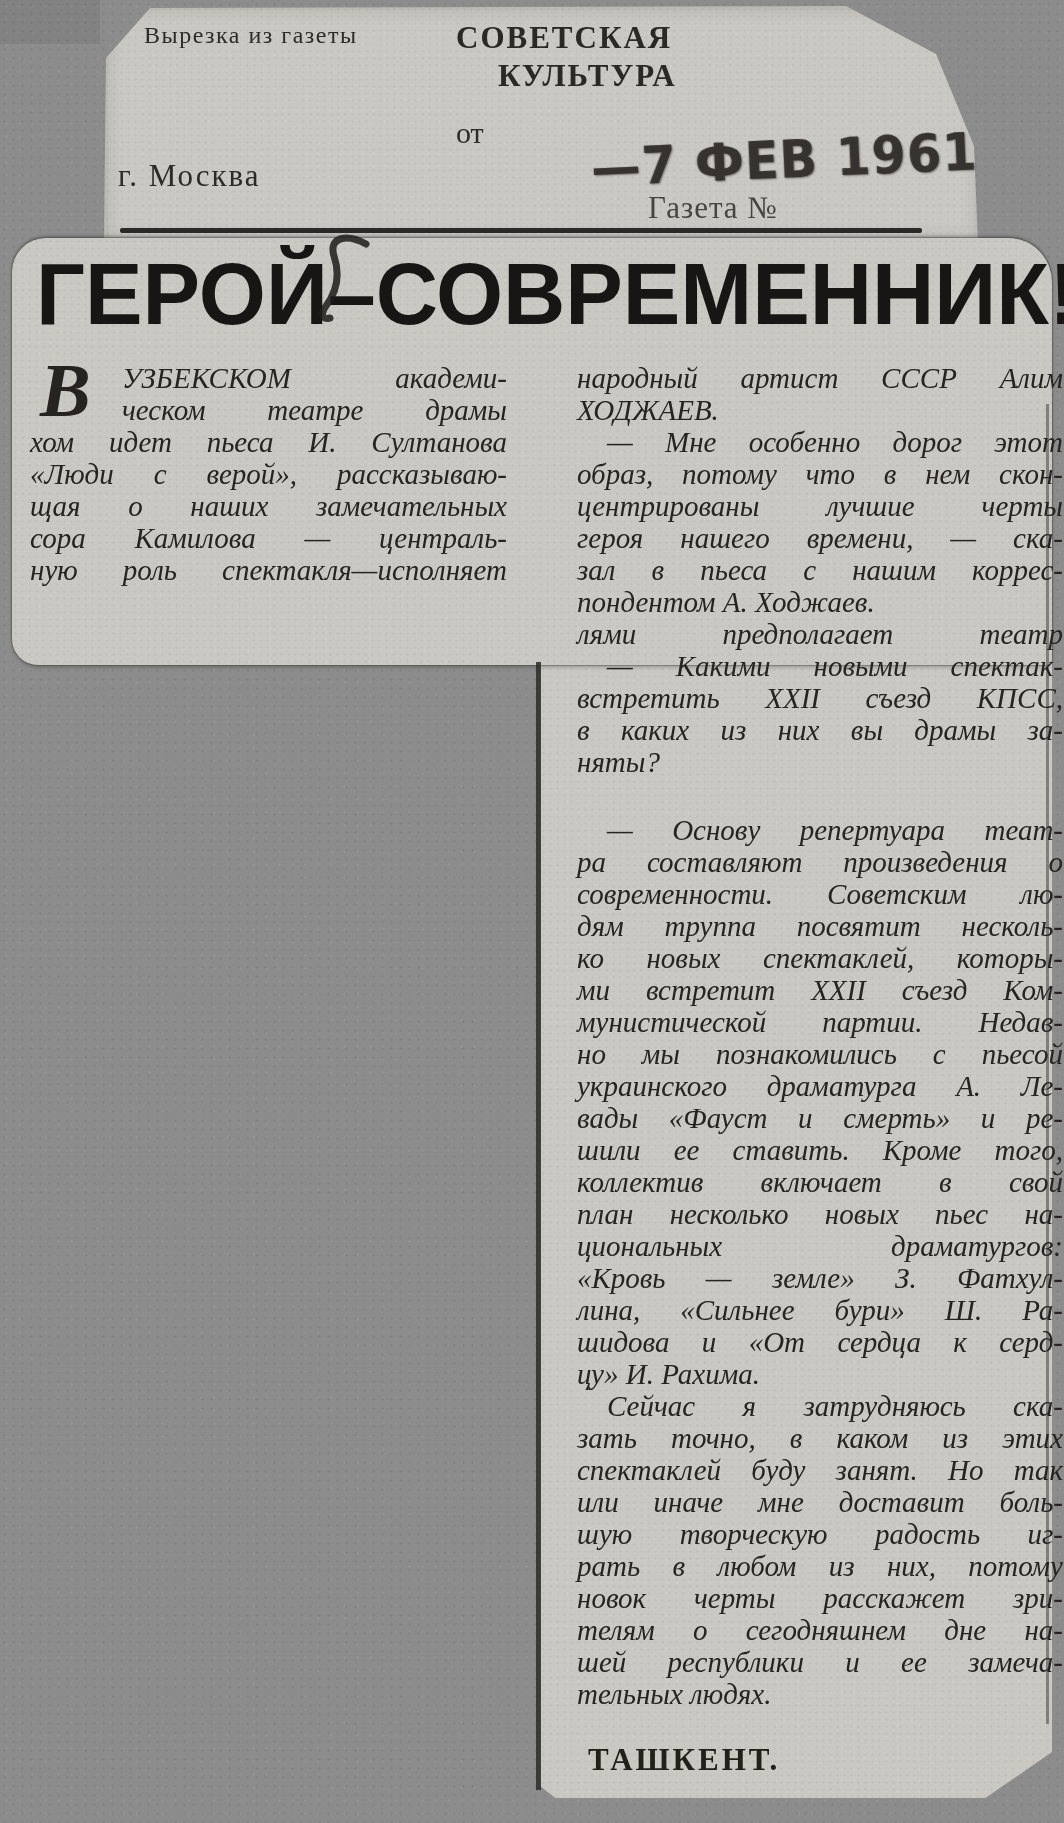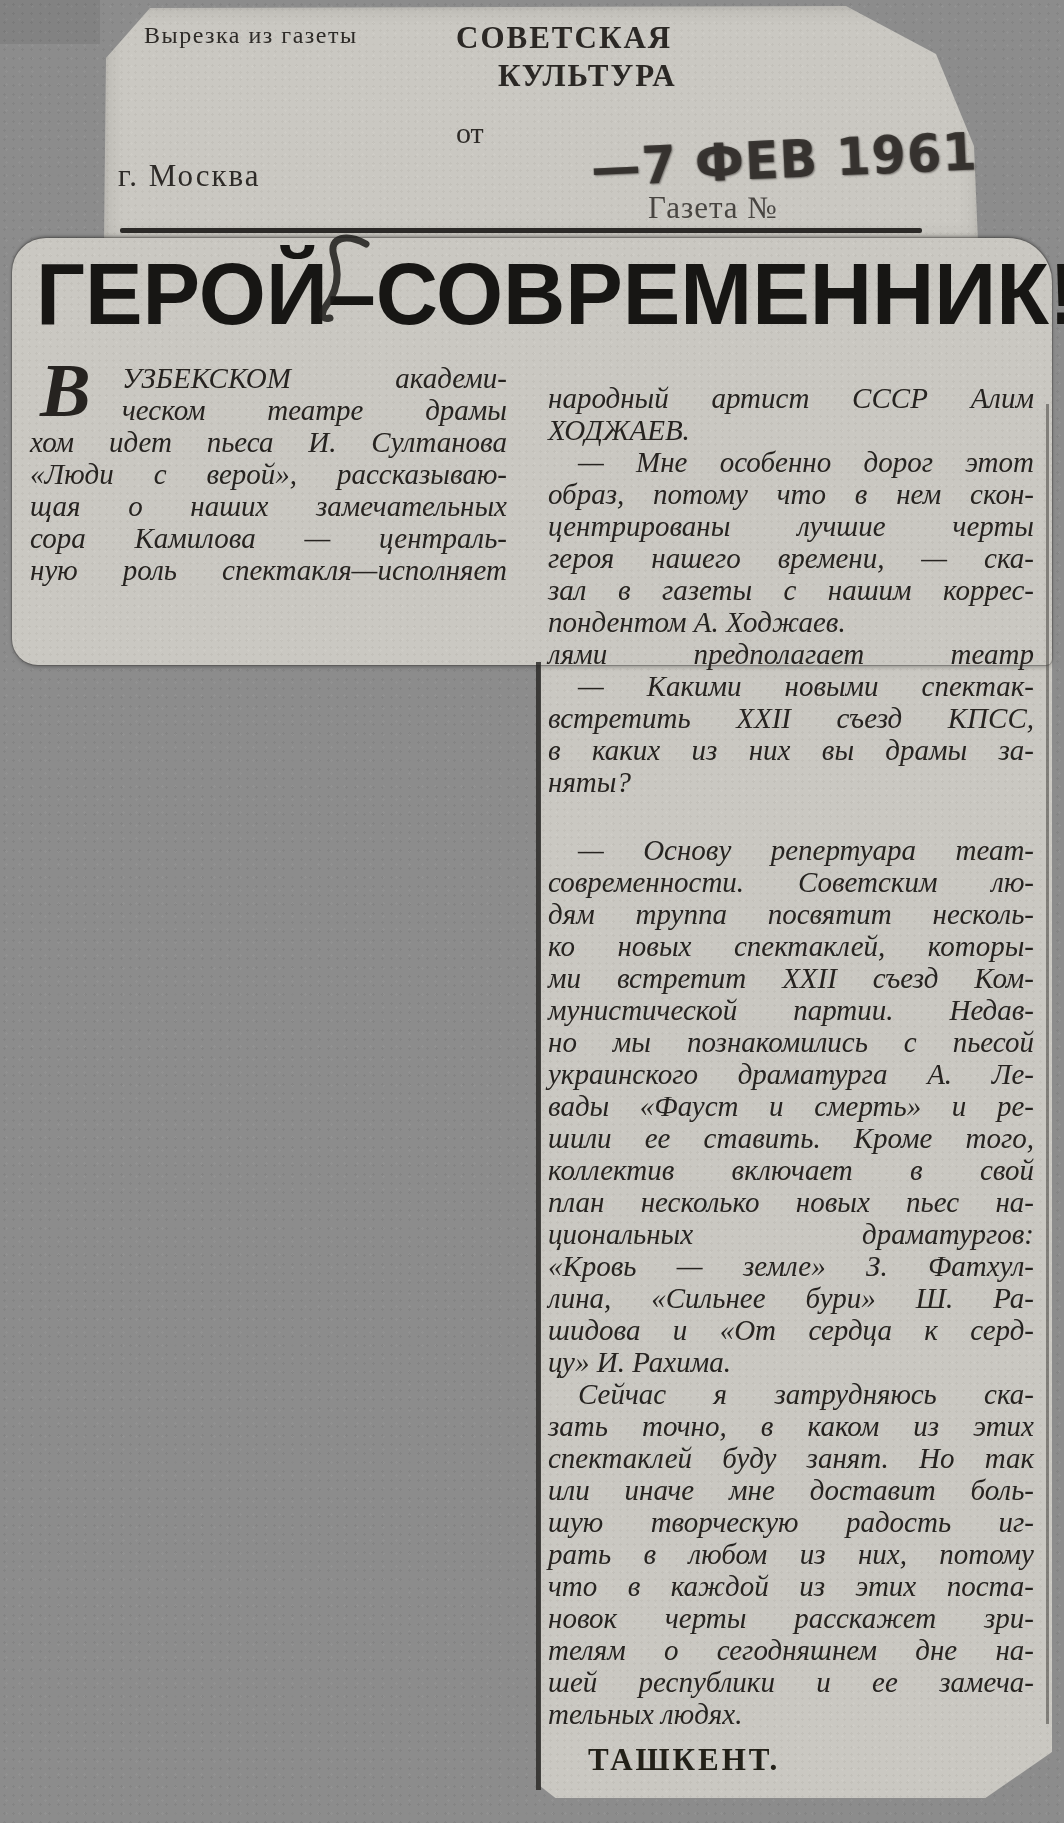--- a/index.html
+++ b/index.html
@@ -38,21 +38,21 @@
   .edge-right{position:absolute;left:1046px;top:404px;width:3px;height:1320px;background:rgba(55,53,50,.5);z-index:3;}
   
   .headline{position:absolute;left:36px;top:250px;width:1008px;margin:0;z-index:4;
             font-family:"Liberation Sans",sans-serif;font-weight:700;font-size:88px;line-height:1;
             letter-spacing:0;color:#171614;white-space:nowrap;transform:scaleX(.98);transform-origin:left;}
   .squiggle{position:absolute;left:294px;top:232px;width:78px;height:92px;z-index:7;}
   
   .col{position:absolute;z-index:4;font-style:italic;font-size:29px;line-height:32px;
        color:#262320;}
   .col-left{left:30px;top:362px;width:477px;}
-  .col-right{left:548px;top:362px;width:486px;margin-top:20px;}
+  .col-right{left:577px;top:362px;width:486px;}
   .line{text-align:justify;text-align-last:justify;text-justify:inter-word;white-space:nowrap;}
   .line.end{text-align-last:left;}
   .line.indent{text-indent:30px;}
   .line.gap{margin-top:36px;}
   .col-left .line:nth-child(-n+2){margin-left:92px;}
   .dropcap{position:absolute;left:40px;top:352px;z-index:5;font-style:italic;font-weight:600;
            font-size:76px;line-height:1;color:#262320;}
   .signoff{position:absolute;left:588px;top:1742px;z-index:5;font-weight:700;font-size:31px;
            letter-spacing:3px;color:#222018;}
   .corner-shade{position:absolute;left:0;top:0;width:100px;height:44px;background:rgba(0,0,0,.07);z-index:0;}
@@ -94,28 +94,29 @@
       <div class="line">сора Камилова — централь-</div>
       <div class="line">ную роль спектакля—исполняет</div>
     </div>
   <div class="col col-right">
       <div class="line">народный артист СССР Алим</div>
       <div class="line end">ХОДЖАЕВ.</div>
       <div class="line indent">— Мне особенно дорог этот</div>
       <div class="line">образ, потому что в нем скон-</div>
       <div class="line">центрированы лучшие черты</div>
       <div class="line">героя нашего времени, — ска-</div>
-      <div class="line">зал в газеты с нашим коррес-</div>
+      <div class="line">зал в пьеса с нашим коррес-</div>
       <div class="line end">пондентом А. Ходжаев.</div>
       <div class="line">лями предполагает театр</div>
       <div class="line indent">— Какими новыми спектак-</div>
       <div class="line">встретить XXII съезд КПСС,</div>
       <div class="line">в каких из них вы драмы за-</div>
       <div class="line end">няты?</div>
       <div class="line indent gap">— Основу репертуара теат-</div>
+      <div class="line">ра составляют произведения о</div>
       <div class="line">современности. Советским лю-</div>
       <div class="line">дям труппа посвятит несколь-</div>
       <div class="line">ко новых спектаклей, которы-</div>
       <div class="line">ми встретит XXII съезд Ком-</div>
       <div class="line">мунистической партии. Недав-</div>
       <div class="line">но мы познакомились с пьесой</div>
       <div class="line">украинского драматурга А. Ле-</div>
       <div class="line">вады «Фауст и смерть» и ре-</div>
       <div class="line">шили ее ставить. Кроме того,</div>
       <div class="line">коллектив включает в свой</div>
@@ -124,20 +125,19 @@
       <div class="line">«Кровь — земле» З. Фатхул-</div>
       <div class="line">лина, «Сильнее бури» Ш. Ра-</div>
       <div class="line">шидова и «От сердца к серд-</div>
       <div class="line end">цу» И. Рахима.</div>
       <div class="line indent">Сейчас я затрудняюсь ска-</div>
       <div class="line">зать точно, в каком из этих</div>
       <div class="line">спектаклей буду занят. Но так</div>
       <div class="line">или иначе мне доставит боль-</div>
       <div class="line">шую творческую радость иг-</div>
       <div class="line">рать в любом из них, потому</div>
-      <div class="line">что в каждой из этих поста-</div>
       <div class="line">новок черты расскажет зри-</div>
       <div class="line">телям о сегодняшнем дне на-</div>
       <div class="line">шей республики и ее замеча-</div>
       <div class="line end">тельных людях.</div>
     </div>
   <div class="signoff">ТАШКЕНТ.</div>
 </div>
 
 </body></html>

